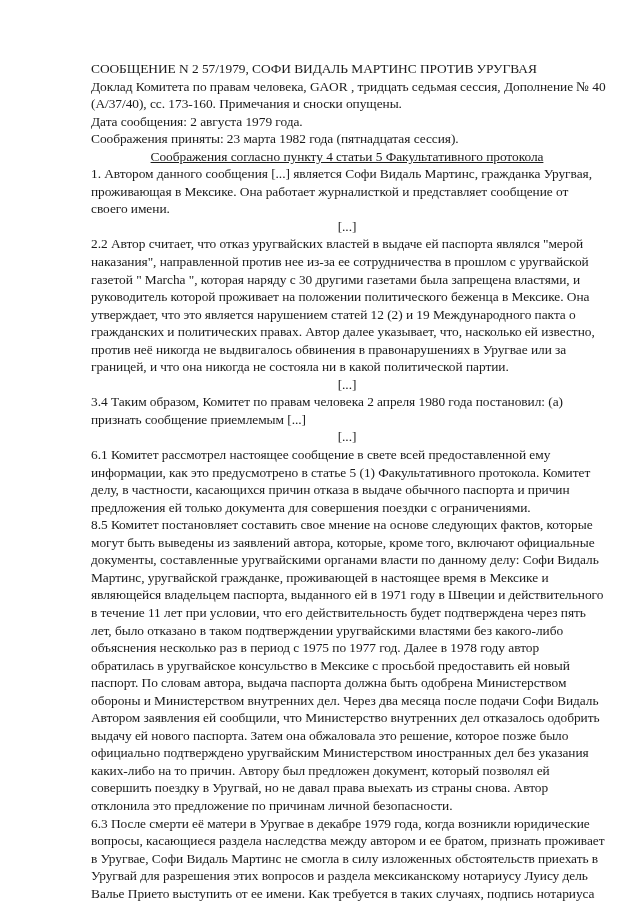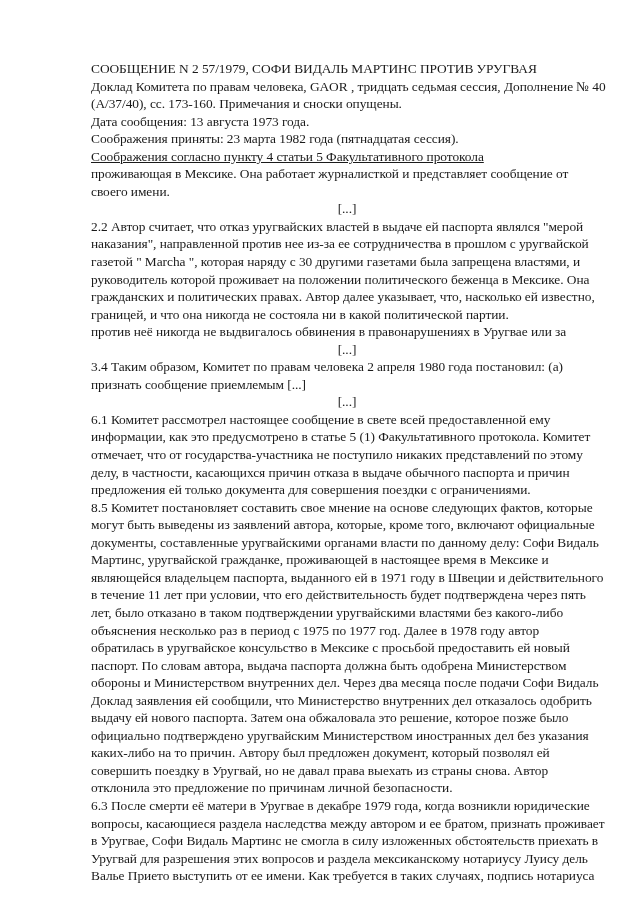--- a/index.html
+++ b/index.html
@@ -20,81 +20,82 @@
       width: 512px;
       font-family: "Liberation Serif", "DejaVu Serif", serif;
       font-size: 13.4px;
       line-height: 17.55px;
       color: #1a1a1a;
       letter-spacing: -0.05px;
     }
     .line { display: block; white-space: nowrap; }
     .para { margin: 0; }
     .center { text-align: center; display: block; }
-    .underline { text-decoration: underline; text-underline-offset: 1px; }
+    .underline { text-decoration: underline; text-underline-offset: 1px; text-align: center; }
   </style>
 </head>
 <body>
 
 <div class="page">
 
   <span class="line">СООБЩЕНИЕ N 2 57/1979, СОФИ ВИДАЛЬ МАРТИНС ПРОТИВ УРУГВАЯ</span>
   <span class="line">Доклад Комитета по правам человека, GAOR , тридцать седьмая сессия, Дополнение № 40</span>
   <span class="line">(A/37/40), сс. 173-160. Примечания и сноски опущены.</span>
-  <span class="line">Дата сообщения: 13 августа 1973 года.</span>
+  <span class="line">Дата сообщения: 2 августа 1979 года.</span>
   <span class="line">Соображения приняты: 23 марта 1982 года (пятнадцатая сессия).</span>
   <span class="line underline">Соображения согласно пункту 4 статьи 5 Факультативного протокола</span>
 
   <div class="para">
+    <span class="line">1. Автором данного сообщения [...] является Софи Видаль Мартинс, гражданка Уругвая,</span>
     <span class="line">проживающая в Мексике. Она работает журналисткой и представляет сообщение от</span>
     <span class="line">своего имени.</span>
   </div>
 
   <span class="center">[...]</span>
 
   <div class="para">
     <span class="line">2.2 Автор считает, что отказ уругвайских властей в выдаче ей паспорта являлся "мерой</span>
     <span class="line">наказания", направленной против нее из-за ее сотрудничества в прошлом с уругвайской</span>
     <span class="line">газетой " Marcha ", которая наряду с 30 другими газетами была запрещена властями, и</span>
     <span class="line">руководитель которой проживает на положении политического беженца в Мексике. Она</span>
+    <span class="line">утверждает, что это является нарушением статей 12 (2) и 19 Международного пакта о</span>
     <span class="line">гражданских и политических правах. Автор далее указывает, что, насколько ей известно,</span>
+    <span class="line">против неё никогда не выдвигалось обвинения в правонарушениях в Уругвае или за</span>
     <span class="line">границей, и что она никогда не состояла ни в какой политической партии.</span>
-    <span class="line">против неё никогда не выдвигалось обвинения в правонарушениях в Уругвае или за</span>
   </div>
 
   <span class="center">[...]</span>
 
   <div class="para">
     <span class="line">3.4 Таким образом, Комитет по правам человека 2 апреля 1980 года постановил: (a)</span>
     <span class="line">признать сообщение приемлемым [...]</span>
   </div>
 
   <span class="center">[...]</span>
 
   <div class="para">
     <span class="line">6.1 Комитет рассмотрел настоящее сообщение в свете всей предоставленной ему</span>
     <span class="line">информации, как это предусмотрено в статье 5 (1) Факультативного протокола. Комитет</span>
-    <span class="line">отмечает, что от государства-участника не поступило никаких представлений по этому</span>
     <span class="line">делу, в частности, касающихся причин отказа в выдаче обычного паспорта и причин</span>
     <span class="line">предложения ей только документа для совершения поездки с ограничениями.</span>
   </div>
 
   <div class="para">
     <span class="line">8.5 Комитет постановляет составить свое мнение на основе следующих фактов, которые</span>
     <span class="line">могут быть выведены из заявлений автора, которые, кроме того, включают официальные</span>
     <span class="line">документы, составленные уругвайскими органами власти по данному делу: Софи Видаль</span>
     <span class="line">Мартинс, уругвайской гражданке, проживающей в настоящее время в Мексике и</span>
     <span class="line">являющейся владельцем паспорта, выданного ей в 1971 году в Швеции и действительного</span>
     <span class="line">в течение 11 лет при условии, что его действительность будет подтверждена через пять</span>
     <span class="line">лет, было отказано в таком подтверждении уругвайскими властями без какого-либо</span>
     <span class="line">объяснения несколько раз в период с 1975 по 1977 год. Далее в 1978 году автор</span>
     <span class="line">обратилась в уругвайское консульство в Мексике с просьбой предоставить ей новый</span>
     <span class="line">паспорт. По словам автора, выдача паспорта должна быть одобрена Министерством</span>
     <span class="line">обороны и Министерством внутренних дел. Через два месяца после подачи Софи Видаль</span>
-    <span class="line">Доклад заявления ей сообщили, что Министерство внутренних дел отказалось одобрить</span>
+    <span class="line">Автором заявления ей сообщили, что Министерство внутренних дел отказалось одобрить</span>
     <span class="line">выдачу ей нового паспорта. Затем она обжаловала это решение, которое позже было</span>
     <span class="line">официально подтверждено уругвайским Министерством иностранных дел без указания</span>
     <span class="line">каких-либо на то причин. Автору был предложен документ, который позволял ей</span>
     <span class="line">совершить поездку в Уругвай, но не давал права выехать из страны снова. Автор</span>
     <span class="line">отклонила это предложение по причинам личной безопасности.</span>
   </div>
 
   <div class="para">
     <span class="line">6.3 После смерти её матери в Уругвае в декабре 1979 года, когда возникли юридические</span>
     <span class="line">вопросы, касающиеся раздела наследства между автором и ее братом, признать проживает</span>

